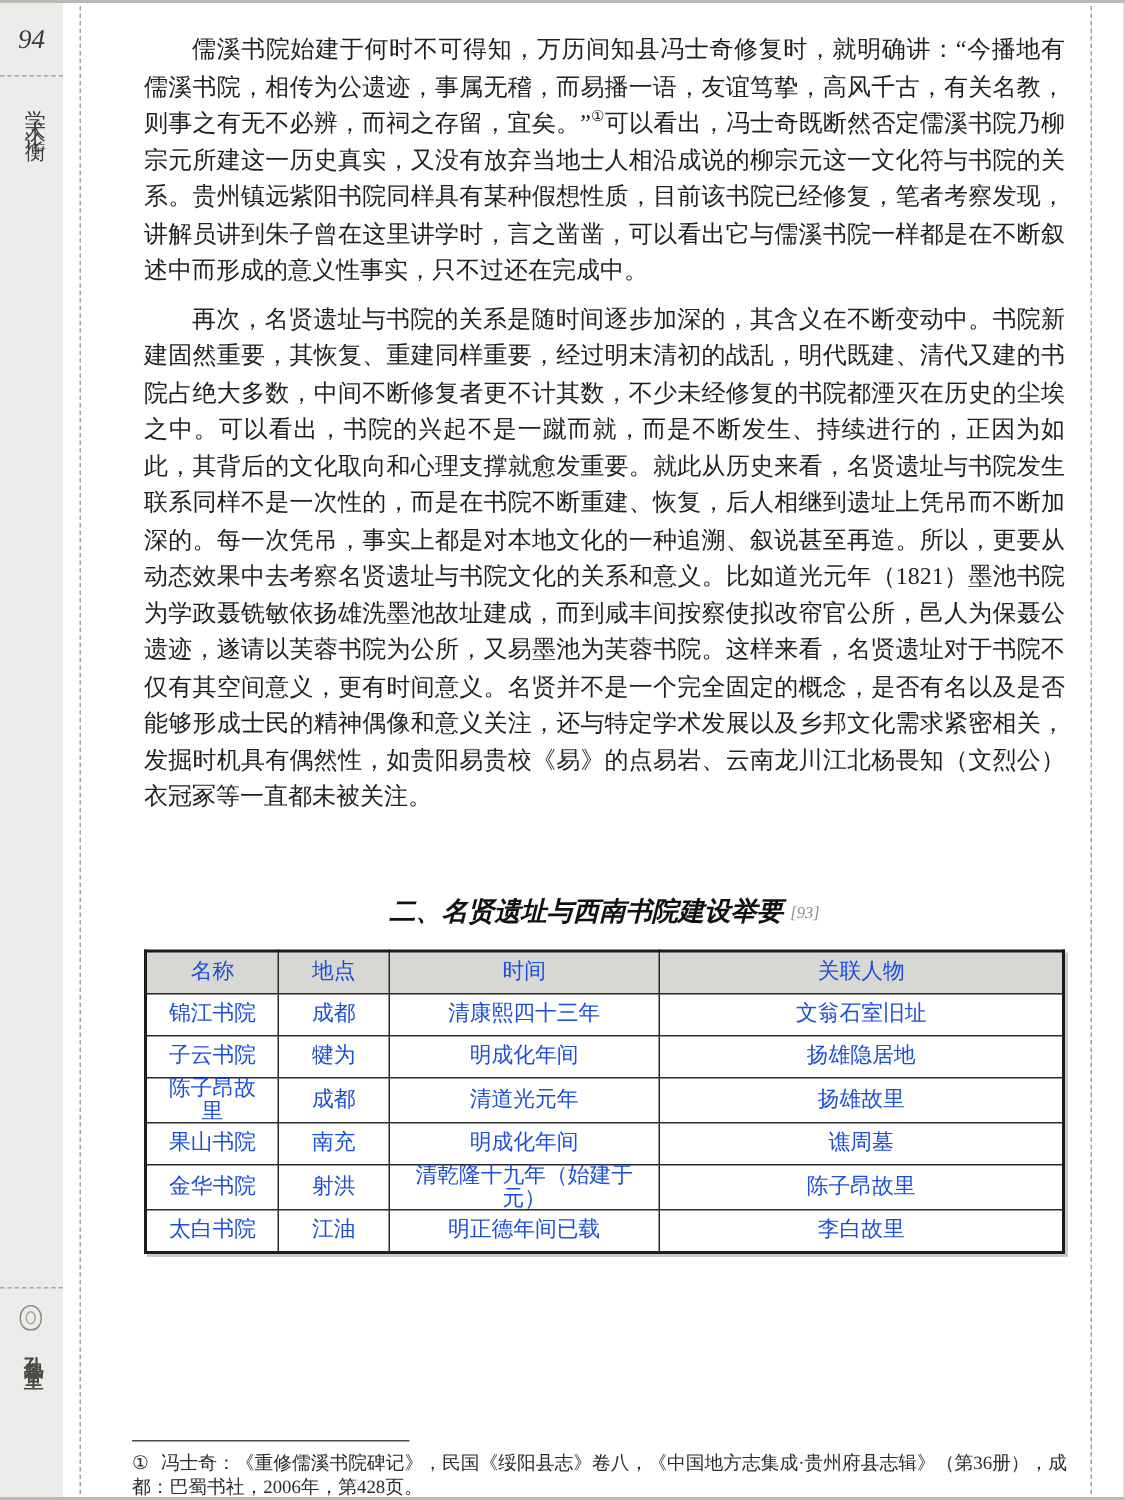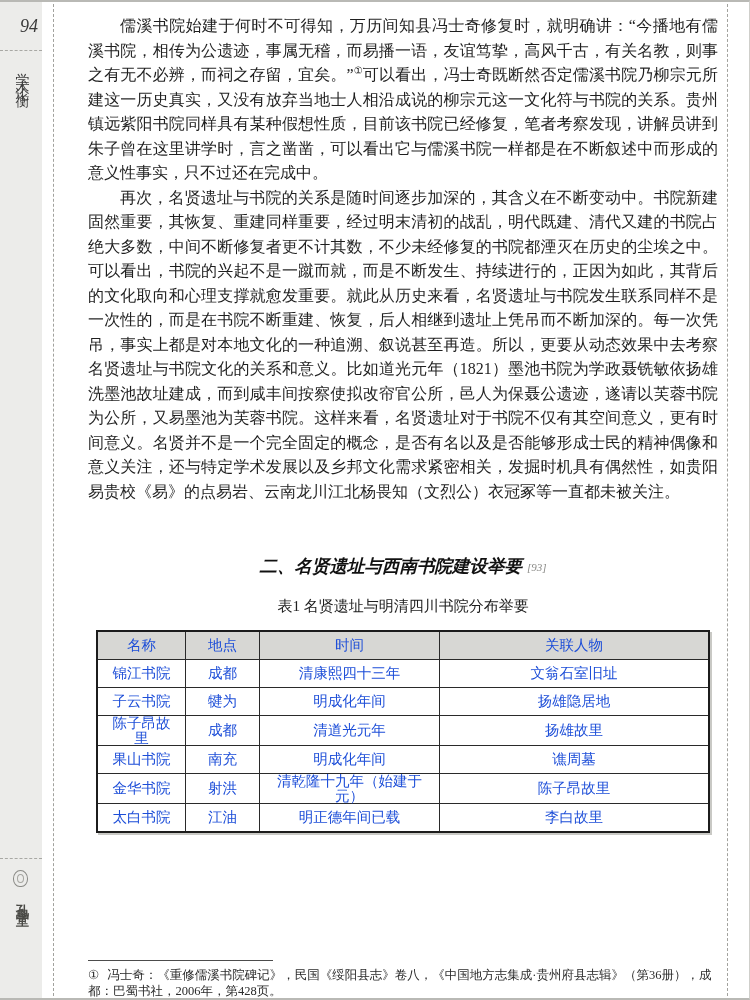--- a/index.html
+++ b/index.html
@@ -14,21 +14,21 @@
     overflow:hidden;
     font-family:"Liberation Serif","DejaVu Serif",serif;
     color:#1f1f1f;
   }
   
   .margin-strip{
     position:absolute;left:0;top:0;bottom:0;width:42px;
     background:#ececea;
   }
   .page-number{
-    position:absolute;left:8px;top:14px;width:42px;
+    position:absolute;left:0;top:14px;width:42px;
     text-align:center;
     font-style:italic;font-size:18px;color:#3a3a3a;
     font-family:"Liberation Serif","DejaVu Serif",serif;
   }
   .margin-divider-top{
     position:absolute;left:0;top:48px;width:42px;
     border-top:1px dashed #a8a8a4;
   }
   .margin-label{
     position:absolute;left:13px;top:60px;
@@ -60,21 +60,21 @@
   }
   .vrule-right{
     position:absolute;left:727px;top:2px;bottom:2px;
     border-left:1px dashed #a2a29e;
   }
   
   .content{
     position:absolute;left:88px;top:12px;width:630px;
     font-size:16px;line-height:24.5px;text-align:justify;
   }
-  .para{margin:0;text-indent:2em;}
+  .para{margin:8px;text-indent:2em;}
   .fn-sup{font-size:10px;vertical-align:super;line-height:0;}
   .section-heading{
     margin:50px 0 0 0;
     text-align:center;
     font-family:"Liberation Sans","DejaVu Sans",sans-serif;
     font-weight:bold;font-size:17.5px;color:#111;
     text-indent:0;
     font-style:italic;
   }
   .heading-ref{
@@ -134,21 +134,20 @@
 
   <div class="content">
 
     <p class="para"><span>儒溪书院始建于何时不可得知，万历间知县冯士奇修复时，就明确讲：“今播地有儒溪书院，相传为公遗迹，事属无稽，而易播一语，友谊笃挚，高风千古，有关名教，则事之有无不必辨，而祠之存留，宜矣。”</span><span class="fn-sup">①</span><span>可以看出，冯士奇既断然否定儒溪书院乃柳宗元所建这一历史真实，又没有放弃当地士人相沿成说的柳宗元这一文化符与书院的关系。贵州镇远紫阳书院同样具有某种假想性质，目前该书院已经修复，笔者考察发现，讲解员讲到朱子曾在这里讲学时，言之凿凿，可以看出它与儒溪书院一样都是在不断叙述中而形成的意义性事实，只不过还在完成中。</span></p>
 
     <p class="para">再次，名贤遗址与书院的关系是随时间逐步加深的，其含义在不断变动中。书院新建固然重要，其恢复、重建同样重要，经过明末清初的战乱，明代既建、清代又建的书院占绝大多数，中间不断修复者更不计其数，不少未经修复的书院都湮灭在历史的尘埃之中。可以看出，书院的兴起不是一蹴而就，而是不断发生、持续进行的，正因为如此，其背后的文化取向和心理支撑就愈发重要。就此从历史来看，名贤遗址与书院发生联系同样不是一次性的，而是在书院不断重建、恢复，后人相继到遗址上凭吊而不断加深的。每一次凭吊，事实上都是对本地文化的一种追溯、叙说甚至再造。所以，更要从动态效果中去考察名贤遗址与书院文化的关系和意义。比如道光元年（1821）墨池书院为学政聂铣敏依扬雄洗墨池故址建成，而到咸丰间按察使拟改帘官公所，邑人为保聂公遗迹，遂请以芙蓉书院为公所，又易墨池为芙蓉书院。这样来看，名贤遗址对于书院不仅有其空间意义，更有时间意义。名贤并不是一个完全固定的概念，是否有名以及是否能够形成士民的精神偶像和意义关注，还与特定学术发展以及乡邦文化需求紧密相关，发掘时机具有偶然性，如贵阳易贵校《易》的点易岩、云南龙川江北杨畏知（文烈公）衣冠冢等一直都未被关注。</p>
 
     <p class="para section-heading"><span>二、名贤遗址与西南书院建设举要</span> <span class="heading-ref">[93]</span></p>
 
 
-    <p class="table-caption">表1  名贤遗址与明清四川书院分布举要</p>
 
     <table class="data-table">
       <colgroup>
         <col style="width:14.5%">
         <col style="width:12%">
         <col style="width:29.5%">
         <col style="width:44%">
       </colgroup>
       <thead>
         <tr>

